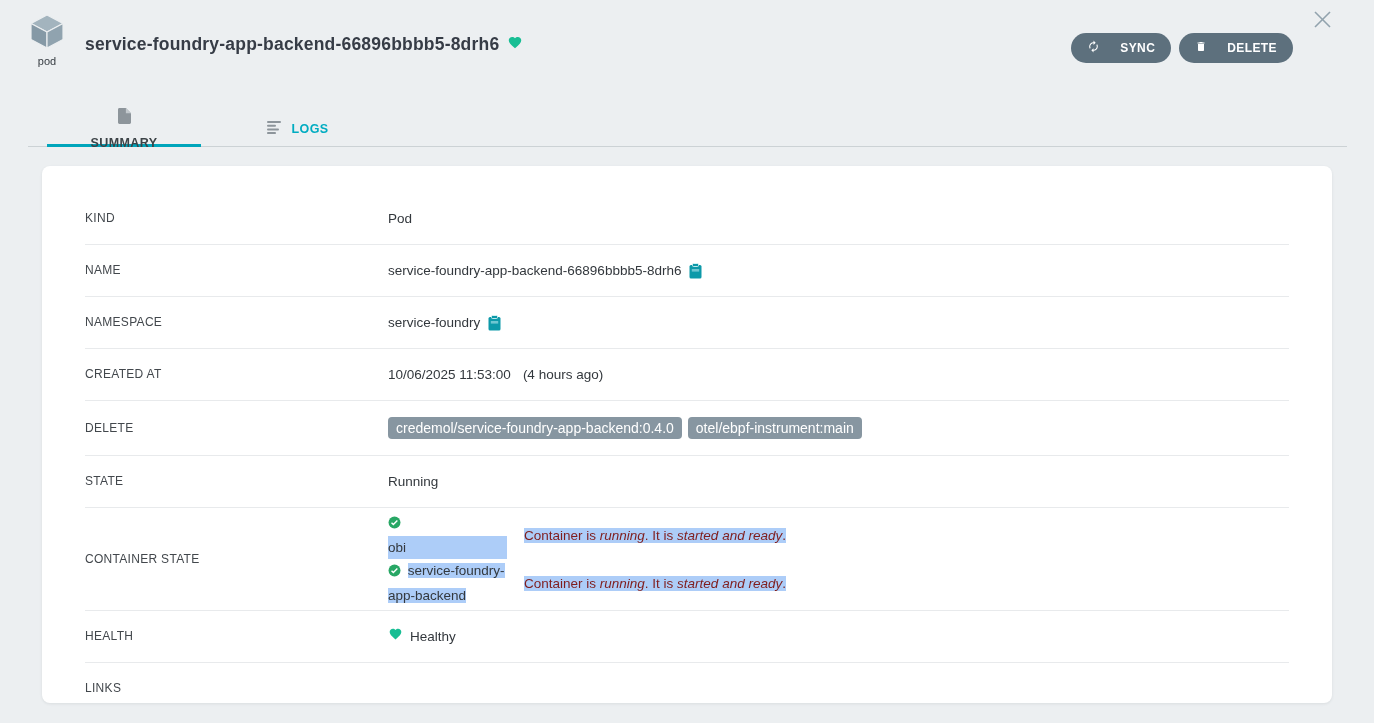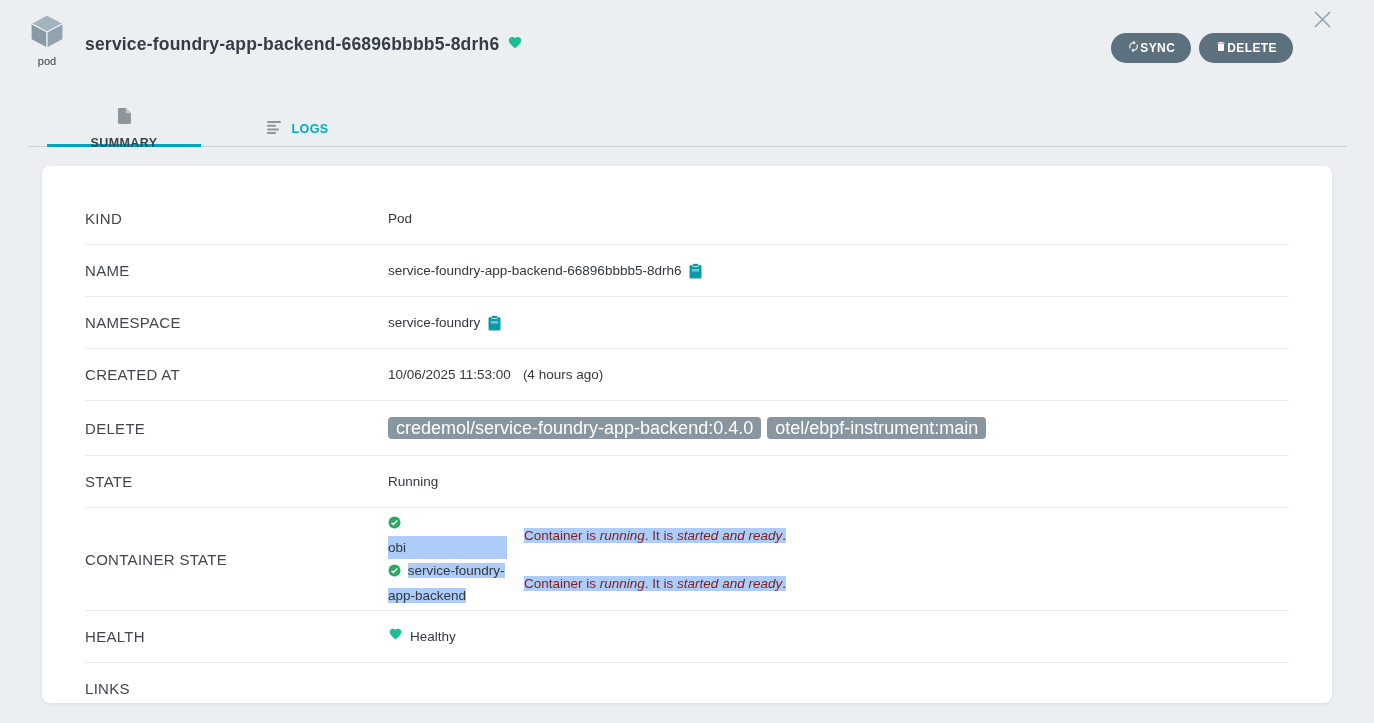--- a/index.html
+++ b/index.html
@@ -23,21 +23,21 @@
     display: flex; align-items: center; gap: 8px;
   }
   .page-title {
     font-size: 17.5px; font-weight: bold; color: #363c46; letter-spacing: 0.2px;
   }
   .actions {
     position: absolute; right: 81px; top: 33px;
     display: flex; gap: 8px;
   }
   .btn {
-    display: inline-flex; align-items: center; gap: 0;
+    display: inline-flex; align-items: center; gap: 20px;
     background: #5d707d; color: #fff; border: none; cursor: pointer;
     height: 30px; padding: 0 16px; border-radius: 16px;
     font-family: inherit; font-size: 12px; font-weight: bold; letter-spacing: 0.4px;
   }
   .close-x {
     position: absolute; right: 43px; top: 10px; width: 18px; height: 18px;
     cursor: pointer; display: flex; align-items: center; justify-content: center;
   }
 
   
@@ -62,31 +62,31 @@
     box-shadow: 0 1px 3px rgba(60,70,80,0.10);
     padding: 27px 43px 20px 43px; overflow: hidden;
   }
   .row {
     display: flex; align-items: center;
     border-bottom: 1px solid #e8eaec; padding: 16px 0;
   }
   .row:last-child { border-bottom: none; }
   .row-label {
     width: 303px; flex-shrink: 0;
-    font-size: 15px; color: #42474c; letter-spacing: 0.3px; line-height: 19px;
+    font-size: 12px; color: #42474c; letter-spacing: 0.3px; line-height: 19px;
   }
   .row-value {
     flex: 1; display: flex; align-items: center; gap: 8px;
     font-size: 13.5px; color: #33383d; line-height: 19px;
   }
   .copy-icon { cursor: pointer; display: inline-flex; }
   .ago { margin-left: 4px; }
   .chips { display: flex; gap: 6px; }
   .chip {
-    background: #8796a1; color: #fff; font-size: 18px;
+    background: #8796a1; color: #fff; font-size: 14px;
     padding: 3px 8px; border-radius: 4px; line-height: 16px; white-space: nowrap;
   }
 
   
   .row.cs { padding: 3px 0; }
   .row.cs .row-value { display: block; }
   .cs-row { display: flex; align-items: center; }
   .cs-name { width: 136px; flex-shrink: 0; line-height: 23px; font-size: 13.5px; color: #33383d; }
   .cs-name .check { vertical-align: -2px; margin-right: 3px; }
   .cs-msg { flex: 1; line-height: 23px; font-size: 13.5px; color: #7f1d1d; }

